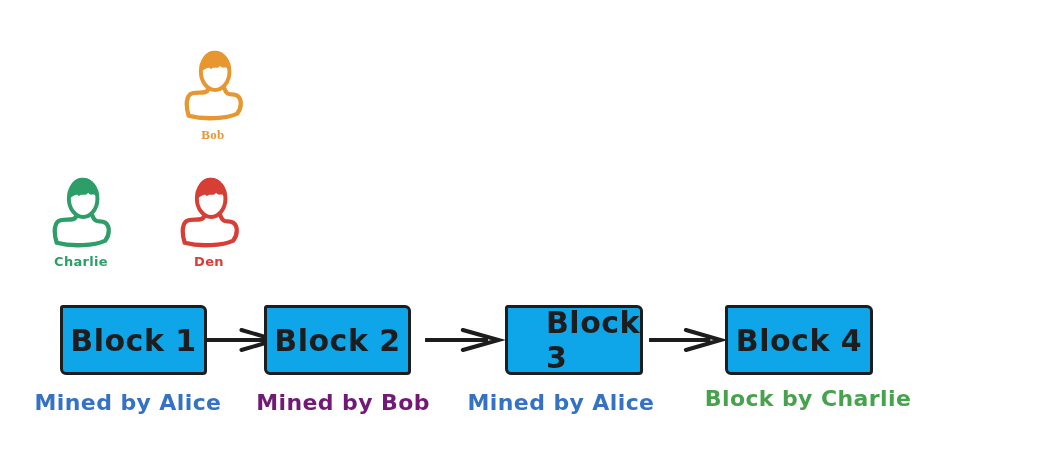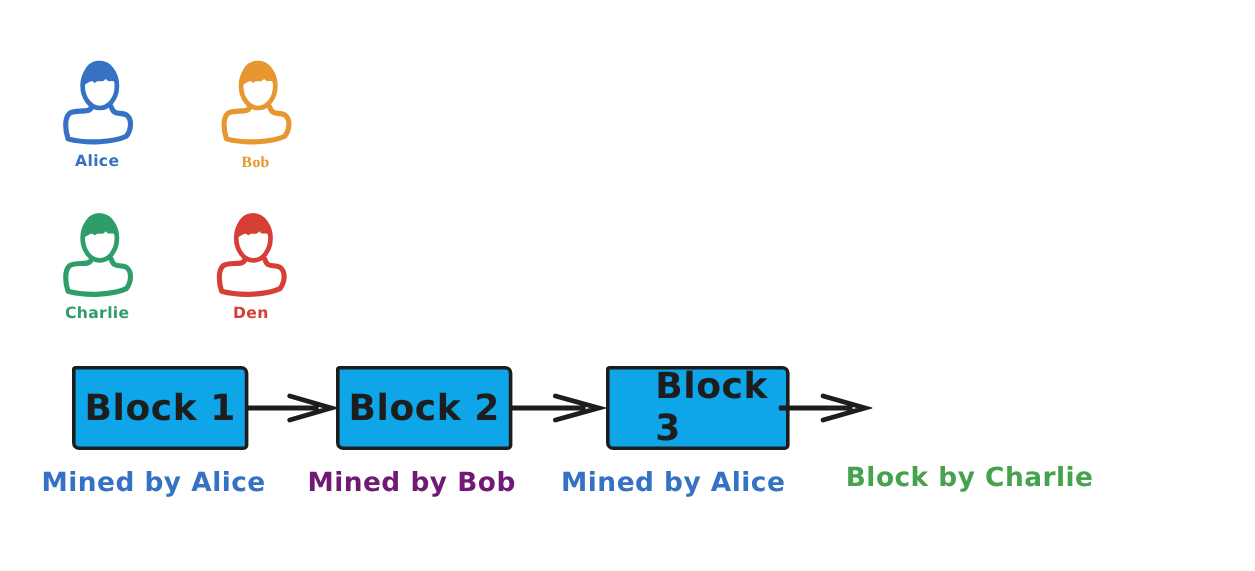--- a/index.html
+++ b/index.html
@@ -51,22 +51,22 @@
     background: #0ea5e9;
     display: flex;
     align-items: center;
     justify-content: center;
     color: #1d1d1d;
     font-size: 30px;
     font-weight: 600;
     letter-spacing: 0.5px;
   }
   .block-1 { left: 60px;  }
-  .block-2 { left: 280px; }
-  .block-3 { left: 505px; width: 153px; padding-left: 38px; }
+  .block-2 { left: 264px; }
+  .block-3 { left: 505px; width: 138px; padding-left: 38px; }
   .block-4 { left: 725px; width: 148px; }
 
   .chain-arrow {
     position: absolute;
     top: 325px;
     height: 30px;
   }
   .arrow-1 { left: 205px; width: 77px; }
   .arrow-2 { left: 425px; width: 80px; }
   .arrow-3 { left: 649px; width: 78px; }
@@ -98,26 +98,20 @@
       <path d="M39 62 C38 70 21 64 14 69 C7 75 9 90 12 99 C34 105 65 103 80 96 C86 88 87 76 80 71 C72 67 66 73 62 61" fill="none" stroke="currentColor" stroke-width="6" stroke-linecap="round" stroke-linejoin="round"></path>
     </g>
     <g id="arrow-shape">
       <path d="M1 15 L58 15 M36 5 L70 15 L36 25" fill="none" stroke="#1d1d1d" stroke-width="4" stroke-linecap="round" stroke-linejoin="miter"></path>
     </g>
   </defs>
 </svg>
 
 <div class="canvas">
 
-  <div class="person person-alice" style="color: rgb(53, 114, 196);">
-    <svg viewBox="0 0 92 112">
-        <use href="#person-shape"></use>
-      </svg>
-    <div class="person-name">Alice</div>
-  </div>
 
   <div class="person person-bob" style="color: rgb(232, 150, 47); font-family: Liberation Serif, serif;">
     <svg viewBox="0 0 92 112">
         <use href="#person-shape"></use>
       </svg>
     <div class="person-name">Bob</div>
   </div>
 
   <div class="person person-den" style="color: rgb(214, 62, 54);">
     <svg viewBox="0 0 92 112">
@@ -156,19 +150,22 @@
   <div class="block block-3">
     <span>Block 3</span>
   </div>
 
   <div class="chain-arrow arrow-3">
     <svg viewBox="0 0 76 30" preserveAspectRatio="none">
         <use href="#arrow-shape"></use>
       </svg>
   </div>
 
+  <div class="block block-4">
+    <span>Block 4</span>
+  </div>
 
   <div class="mined-label mined-1" style="color: rgb(53, 114, 196);">Mined by Alice</div>
   <div class="mined-label mined-2" style="color: #701a75; text-align: right;">Mined by Bob</div>
   <div class="mined-label mined-3" style="color: rgb(53, 114, 196);">Mined by Alice</div>
   <div class="mined-label mined-4" style="color: rgb(70, 162, 76);">Block by Charlie</div>
 
 </div>
 
 </body></html>

